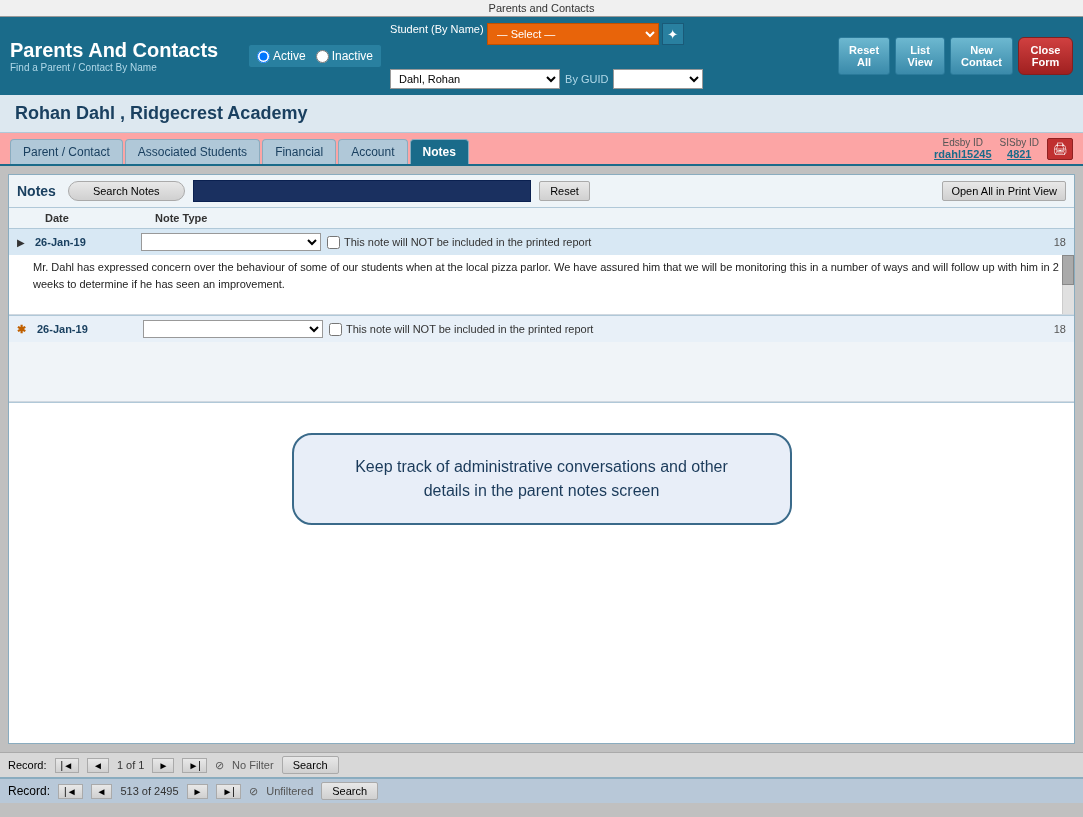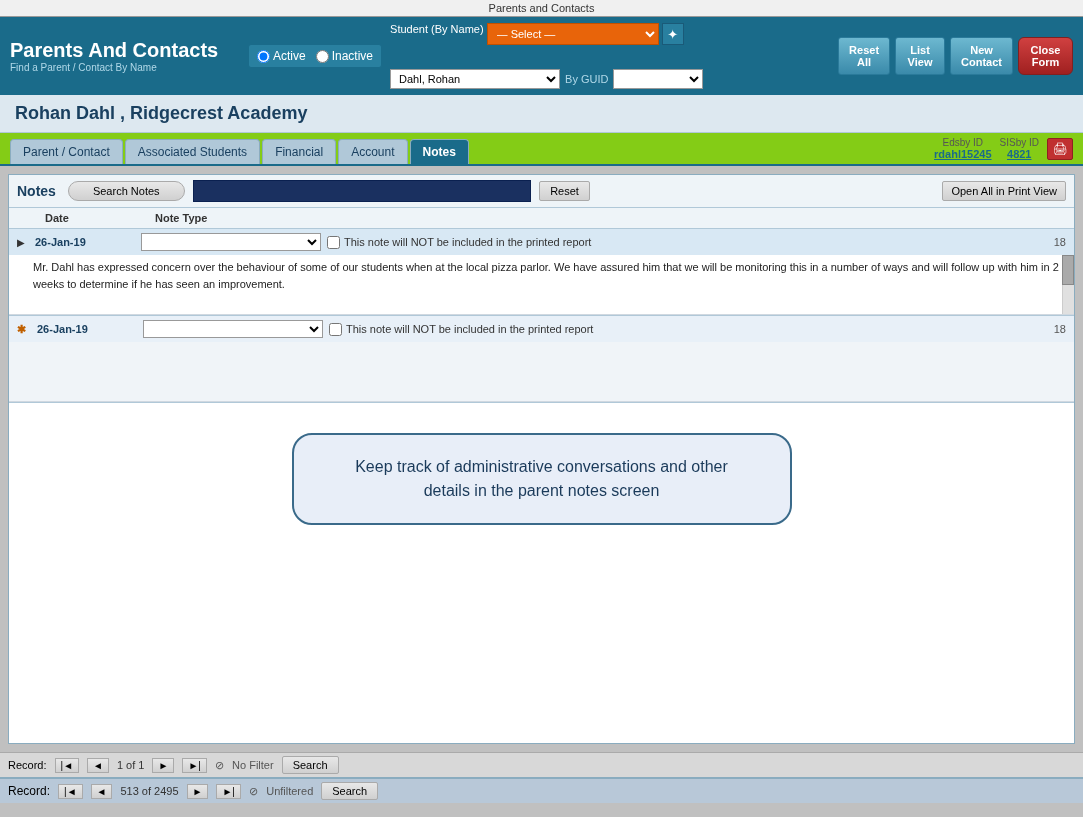--- a/index.html
+++ b/index.html
@@ -169,21 +169,21 @@
       padding: 8px 15px;
       font-size: 18px;
       font-weight: bold;
       color: #1a4060;
       border-bottom: 1px solid #b0c8d8;
     }
 
     .tabs-row {
       display: flex;
       align-items: flex-end;
-      background: #84cc16;
+      background: #fca5a5;
       padding: 6px 10px 0 10px;
       border-bottom: 2px solid #1a6b8a;
       position: relative;
     }
 
     .tab {
       padding: 5px 12px;
       background: #b0c8d8;
       border: 1px solid #8aacbf;
       border-bottom: none;

